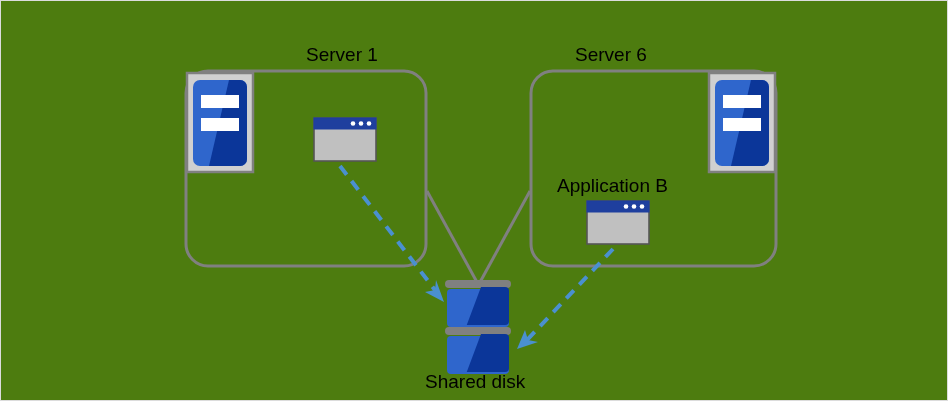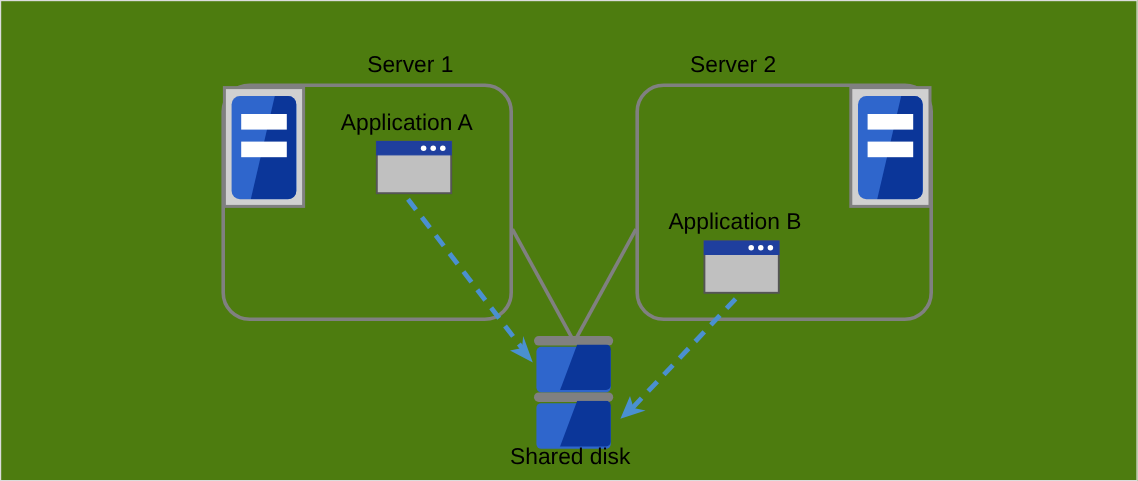--- a/index.html
+++ b/index.html
@@ -129,21 +129,20 @@
     </g>
 
     <g>
       <path d="M 612 248 L 525 340" fill="none" stroke="#4a90d0" stroke-width="4" stroke-dasharray="11,8"></path>
       <path d="M 516 348 L 524 329 L 527 339 L 537 341 Z" fill="#4a90d0"></path>
     </g>
   </svg>
 
   <div class="diag-label server-title" style="left:305px; top:44px;">Server 1</div>
 
-  <div class="diag-label app-title" style="left:283px; top:92px;">Application A</div>
 
-  <div class="diag-label server-title" style="left:574px; top:44px;">Server 2</div>
+  <div class="diag-label server-title" style="left:574px; top:44px;">Server 6</div>
 
   <div class="diag-label app-title" style="left:556px; top:175px;">Application B</div>
 
   <div class="diag-label disk-title" style="left:424px; top:371px;">Shared disk</div>
 
 </div>
 
 </body></html>

